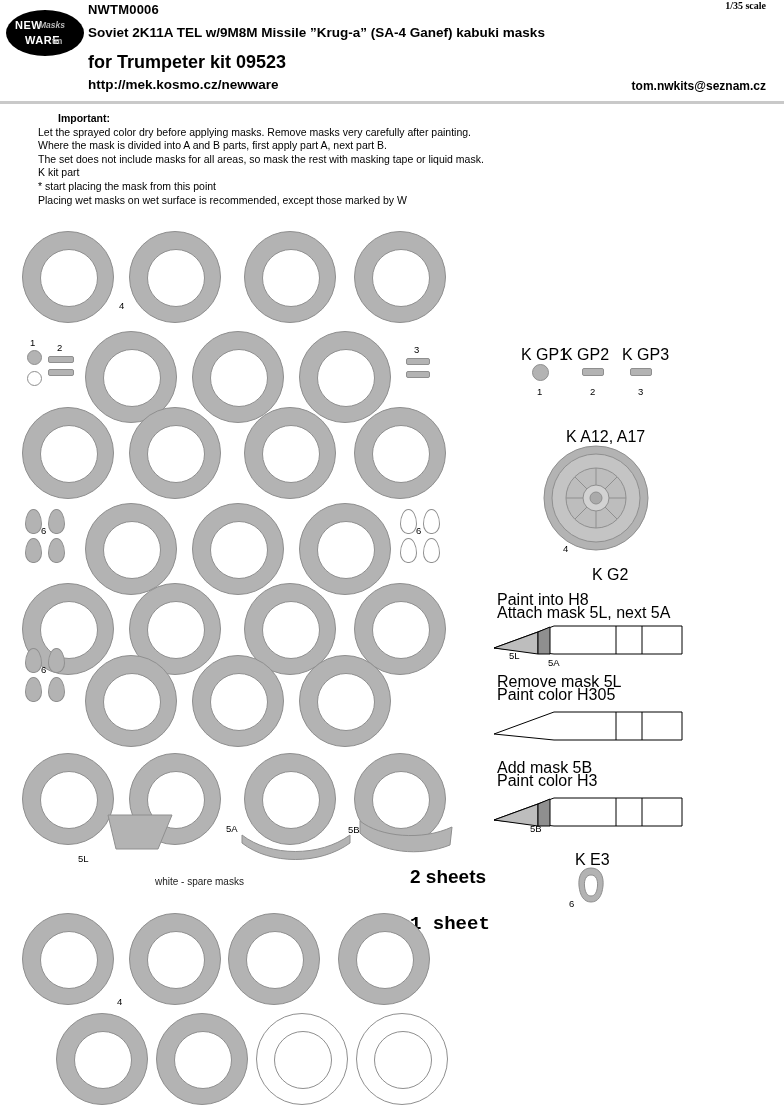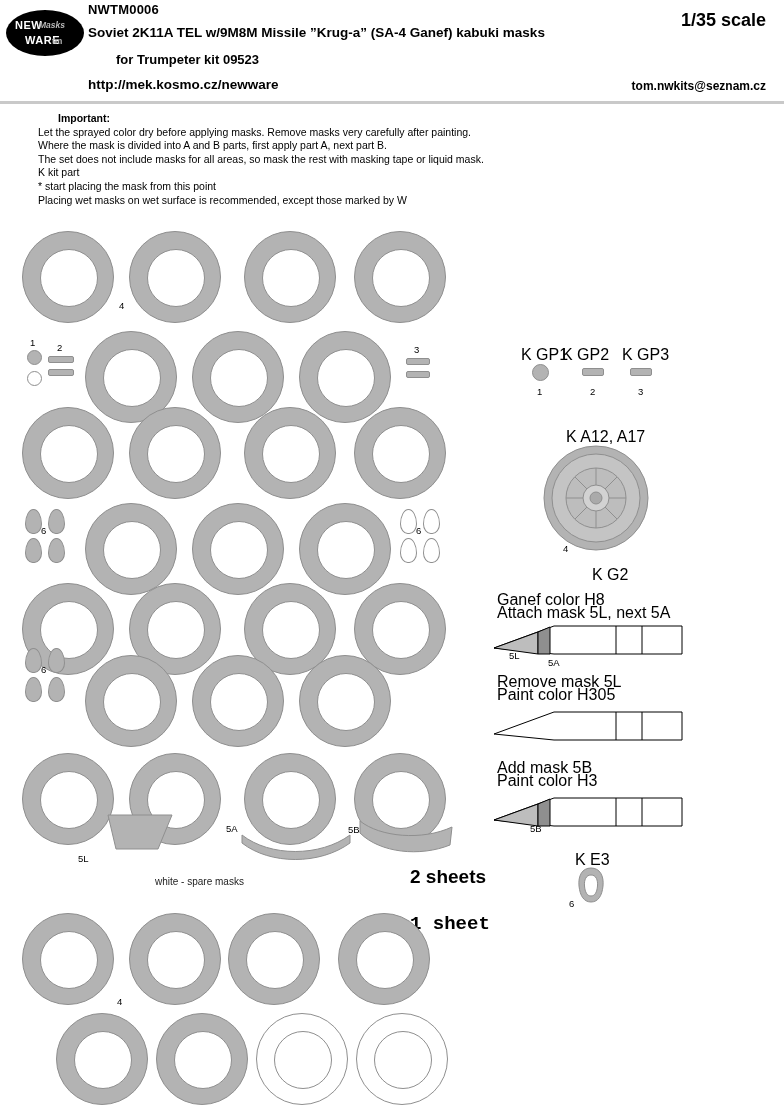--- a/index.html
+++ b/index.html
@@ -8,23 +8,23 @@
     background:#ffffff;
     font-family:"Liberation Sans", sans-serif;
     color:#000;
     position:relative;
     overflow:hidden;
   }
   .page{position:relative;width:784px;height:1105px;}
 
   
   .hdr-code{position:absolute;left:88px;top:2px;font-size:13px;font-weight:bold;letter-spacing:.2px;}
-  .hdr-scale{position:absolute;right:18px;top:10px;font-size:18px;font-weight:bold;}
+  .hdr-scale{position:absolute;right:18px;top:0;font-size:10px;font-weight:bold;font-family:Liberation Serif, serif;}
   .hdr-title{position:absolute;left:88px;top:25px;font-size:13.5px;font-weight:bold;}
-  .hdr-sub{position:absolute;left:88px;top:52px;font-size:13px;font-weight:bold;margin-left:28px;}
+  .hdr-sub{position:absolute;left:88px;top:52px;font-size:18px;font-weight:bold;}
   .hdr-url{position:absolute;left:88px;top:77px;font-size:13.5px;font-weight:bold;}
   .hdr-mail{position:absolute;right:18px;top:79px;font-size:12px;font-weight:bold;}
 
   .logo{position:absolute;left:6px;top:10px;width:78px;height:46px;}
   .logo .ell{position:absolute;left:0;top:0;width:78px;height:46px;border-radius:50%;background:#000;}
   .logo .t1{position:absolute;left:9px;top:9px;color:#fff;font-size:11px;font-weight:bold;letter-spacing:.5px;}
   .logo .t2{position:absolute;left:33px;top:10px;color:#b9b9b9;font-size:8.5px;font-weight:bold;font-style:italic;}
   .logo .t3{position:absolute;left:19px;top:24px;color:#fff;font-size:11px;font-weight:bold;letter-spacing:.5px;}
   .logo .t4{position:absolute;left:46px;top:26px;color:#b9b9b9;font-size:8.5px;font-weight:bold;}
 
@@ -260,21 +260,21 @@
       <line x1="37" y1="32" x2="49" y2="44"></line>
         <line x1="67" y1="62" x2="79" y2="74"></line>
       <line x1="79" y1="32" x2="67" y2="44"></line>
         <line x1="49" y1="62" x2="37" y2="74"></line>
     </g>
   </svg>
   <div class="lbl" style="left:563px;top:543px;">4</div>
 
   <div class="note" style="left:592px;top:568px;">K G2</div>
 
-  <div class="note" style="left:497px;top:593px;">Ganef color H8</div>
+  <div class="note" style="left:497px;top:593px;">Paint into H8</div>
   <div class="note" style="left:497px;top:606px;">Attach mask 5L, next 5A</div>
   <svg width="200" height="56" style="position:absolute;left:492px;top:604px;">
     <path d="M2,44 L62,22 L190,22 L190,50 L62,50 Z" fill="#ffffff" stroke="#000" stroke-width="1"></path>
     <path d="M2,44 L46,28 L46,50 L46,50 Z" fill="#bdbdbd" stroke="#000" stroke-width="1"></path>
     <path d="M46,28 L58,23 L58,50 L46,50 Z" fill="#8f8f8f" stroke="#000" stroke-width="1"></path>
     <line x1="124" y1="22" x2="124" y2="50" stroke="#000"></line>
     <line x1="150" y1="22" x2="150" y2="50" stroke="#000"></line>
   </svg>
   <div class="lbl" style="left:509px;top:650px;">5L</div>
   <div class="lbl" style="left:548px;top:657px;">5A</div>

